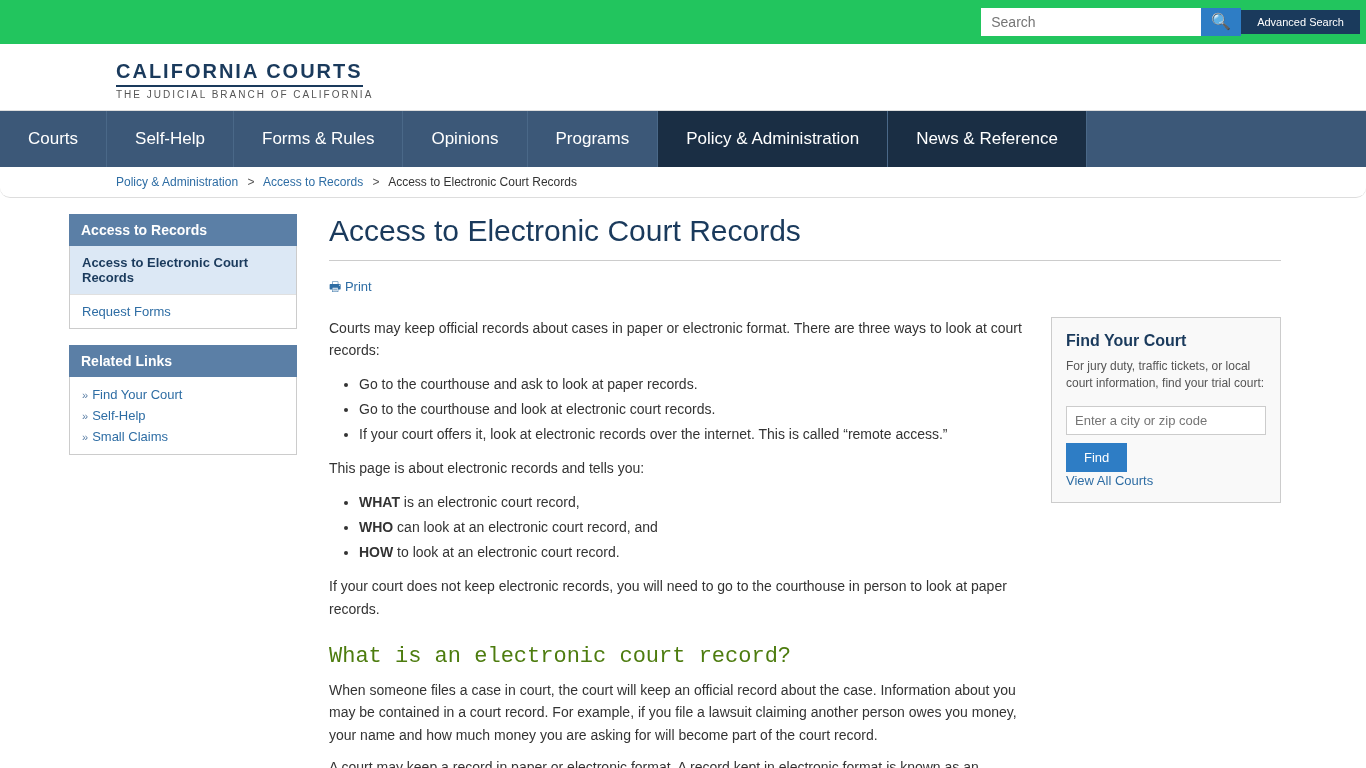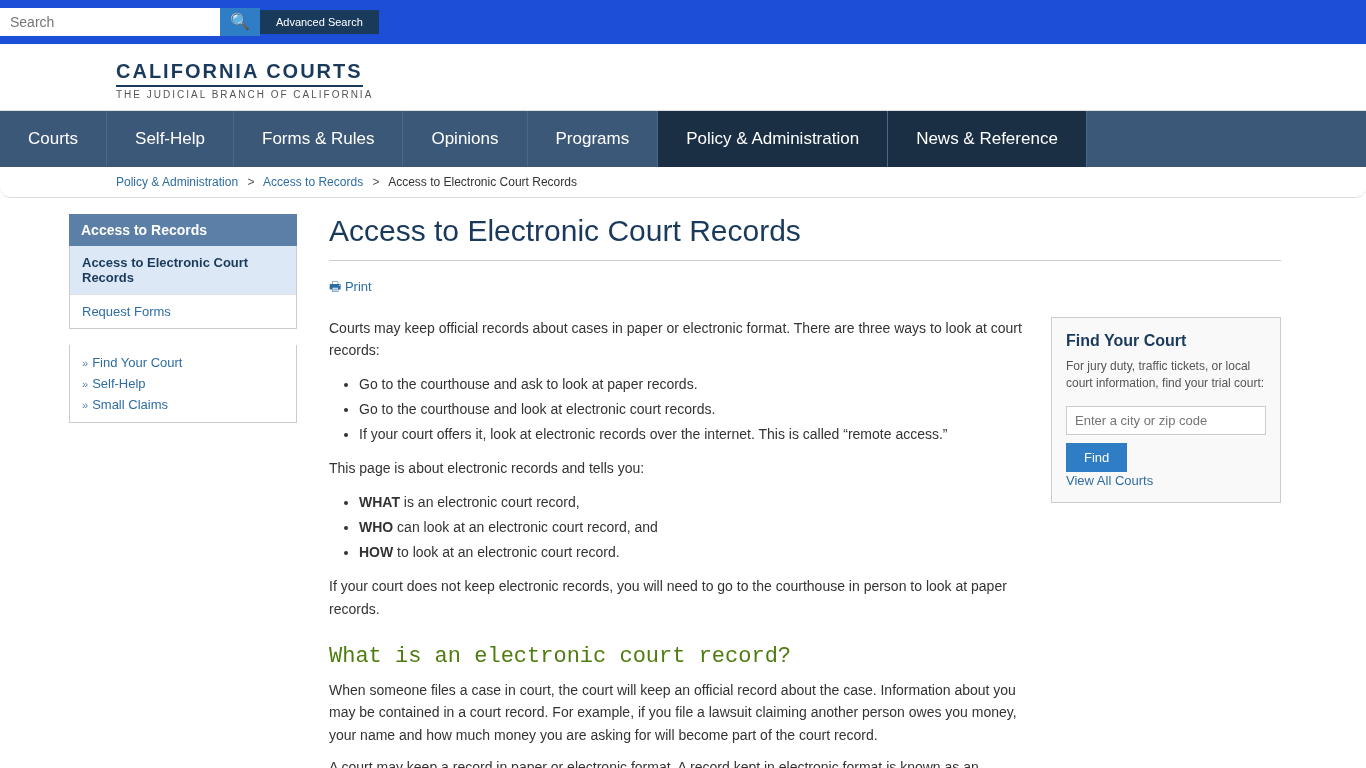--- a/index.html
+++ b/index.html
@@ -1,24 +1,24 @@
 <!DOCTYPE html>
 <html><head>
   <meta charset="utf-8">
   <style>
     * { box-sizing: border-box; margin: 0; padding: 0; }
     body { font-family: Arial, sans-serif; font-size: 14px; color: #333; background: #fff; }
 
     
     .top-bar {
-      background: #1d4ed8;
-      padding: 8px 0;
+      background: #22c55e;
+      padding: 8px 6px;
       display: flex;
       align-items: center;
-      justify-content: flex-start;
+      justify-content: flex-end;
       gap: 0;
     }
     .search-form {
       display: flex;
       align-items: center;
     }
     .search-input {
       width: 220px;
       padding: 6px 10px;
       border: none;
@@ -316,20 +316,21 @@
 
 <div class="main-container">
 
   <div class="sidebar">
     <div class="sidebar-section-title">Access to Records</div>
     <div class="sidebar-links">
       <a class="sidebar-link active-link">Access to Electronic Court Records</a>
       <a class="sidebar-link">Request Forms</a>
     </div>
 
+    <div class="related-links-title">Related Links</div>
     <div class="related-links-box">
       <div class="related-link-item">
         <span class="bullet-arrow">»</span>
         <a href="#">Find Your Court</a>
       </div>
       <div class="related-link-item">
         <span class="bullet-arrow">»</span>
         <a href="#">Self-Help</a>
       </div>
       <div class="related-link-item">

